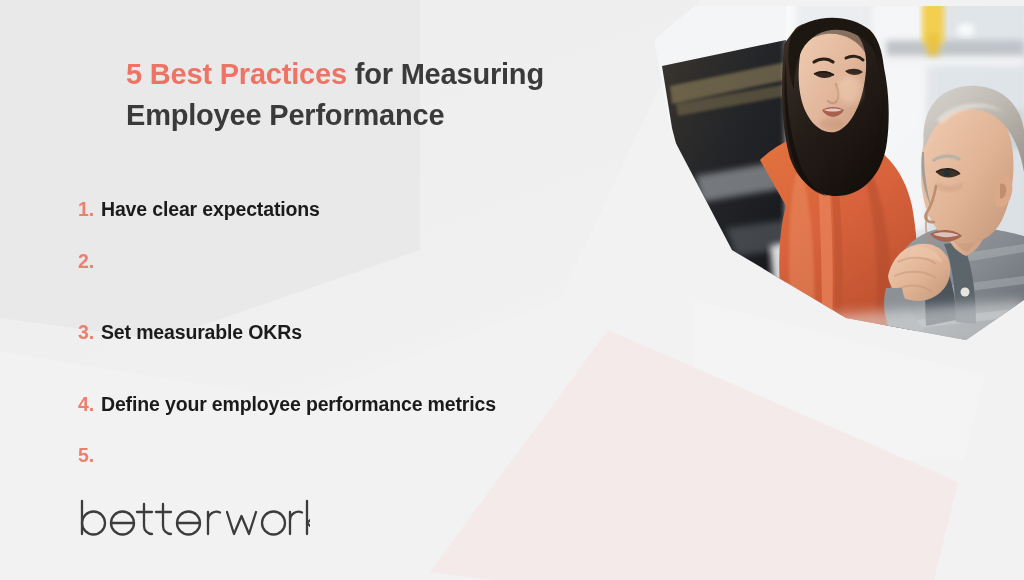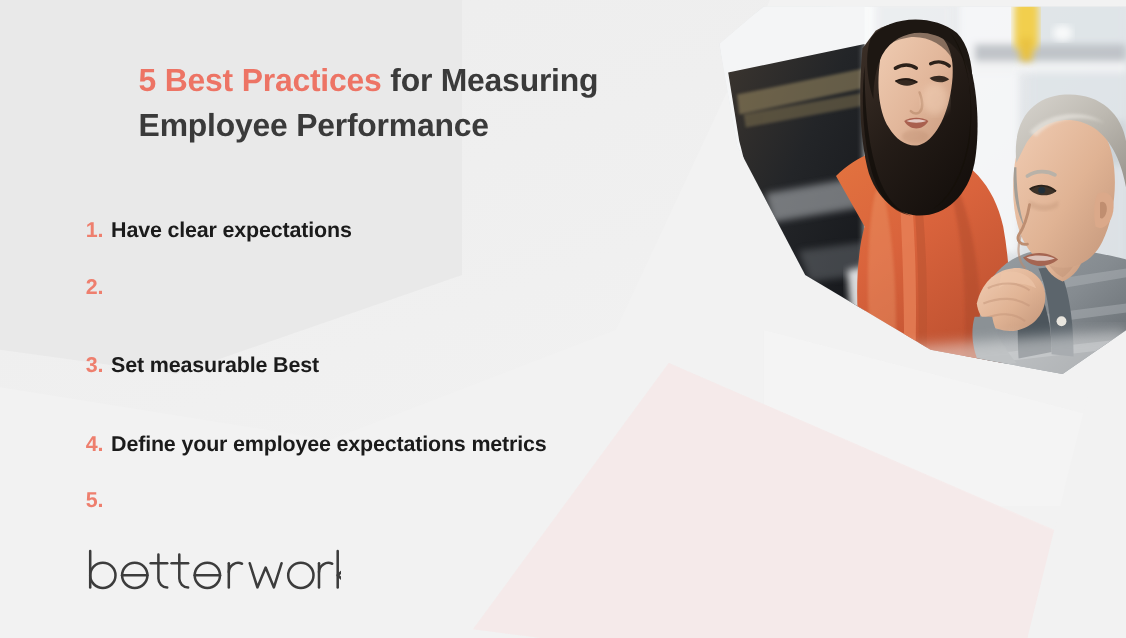--- a/index.html
+++ b/index.html
@@ -335,26 +335,26 @@
       <span class="num">1.</span>
       <span class="txt">Have clear expectations</span>
     </div>
 
     <div class="li">
       <span class="num">2.</span>
     </div>
 
     <div class="li">
       <span class="num">3.</span>
-      <span class="txt">Set measurable Best</span>
+      <span class="txt">Set measurable OKRs</span>
     </div>
 
     <div class="li">
       <span class="num">4.</span>
-      <span class="txt">Define your employee expectations metrics</span>
+      <span class="txt">Define your employee performance metrics</span>
     </div>
 
     <div class="li">
       <span class="num">5.</span>
     </div>
 
   </div>
 
   <div class="logo">
     <svg viewBox="0 0 232 40" width="232" height="40" xmlns="http://www.w3.org/2000/svg" aria-hidden="true">

